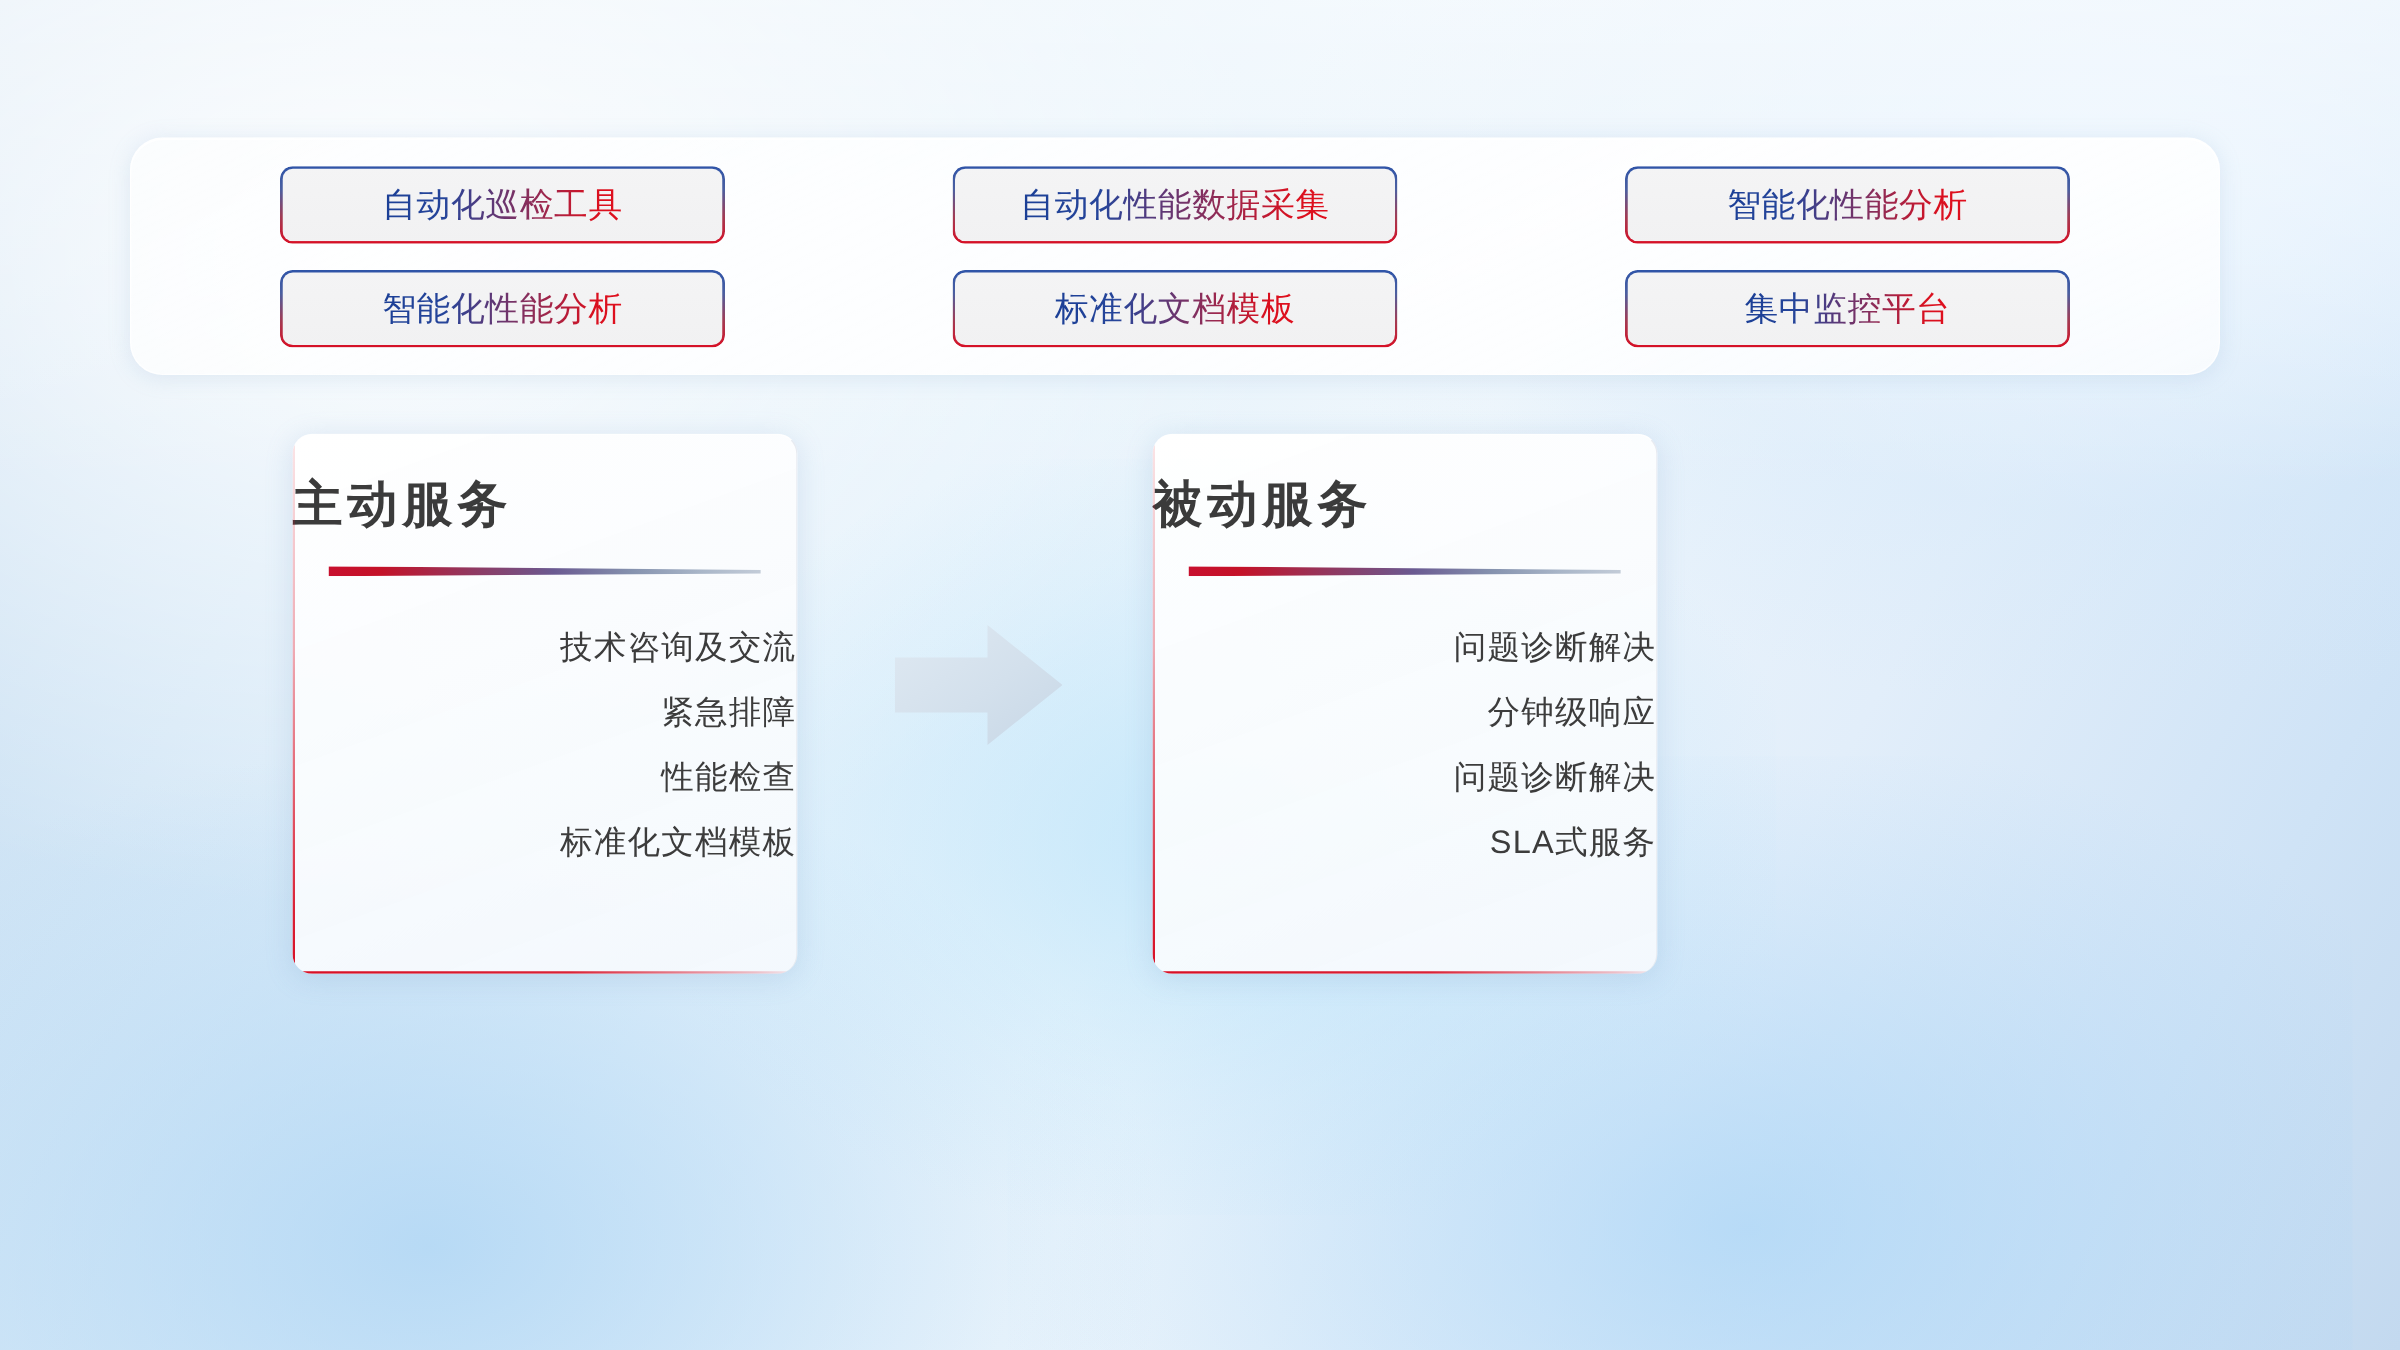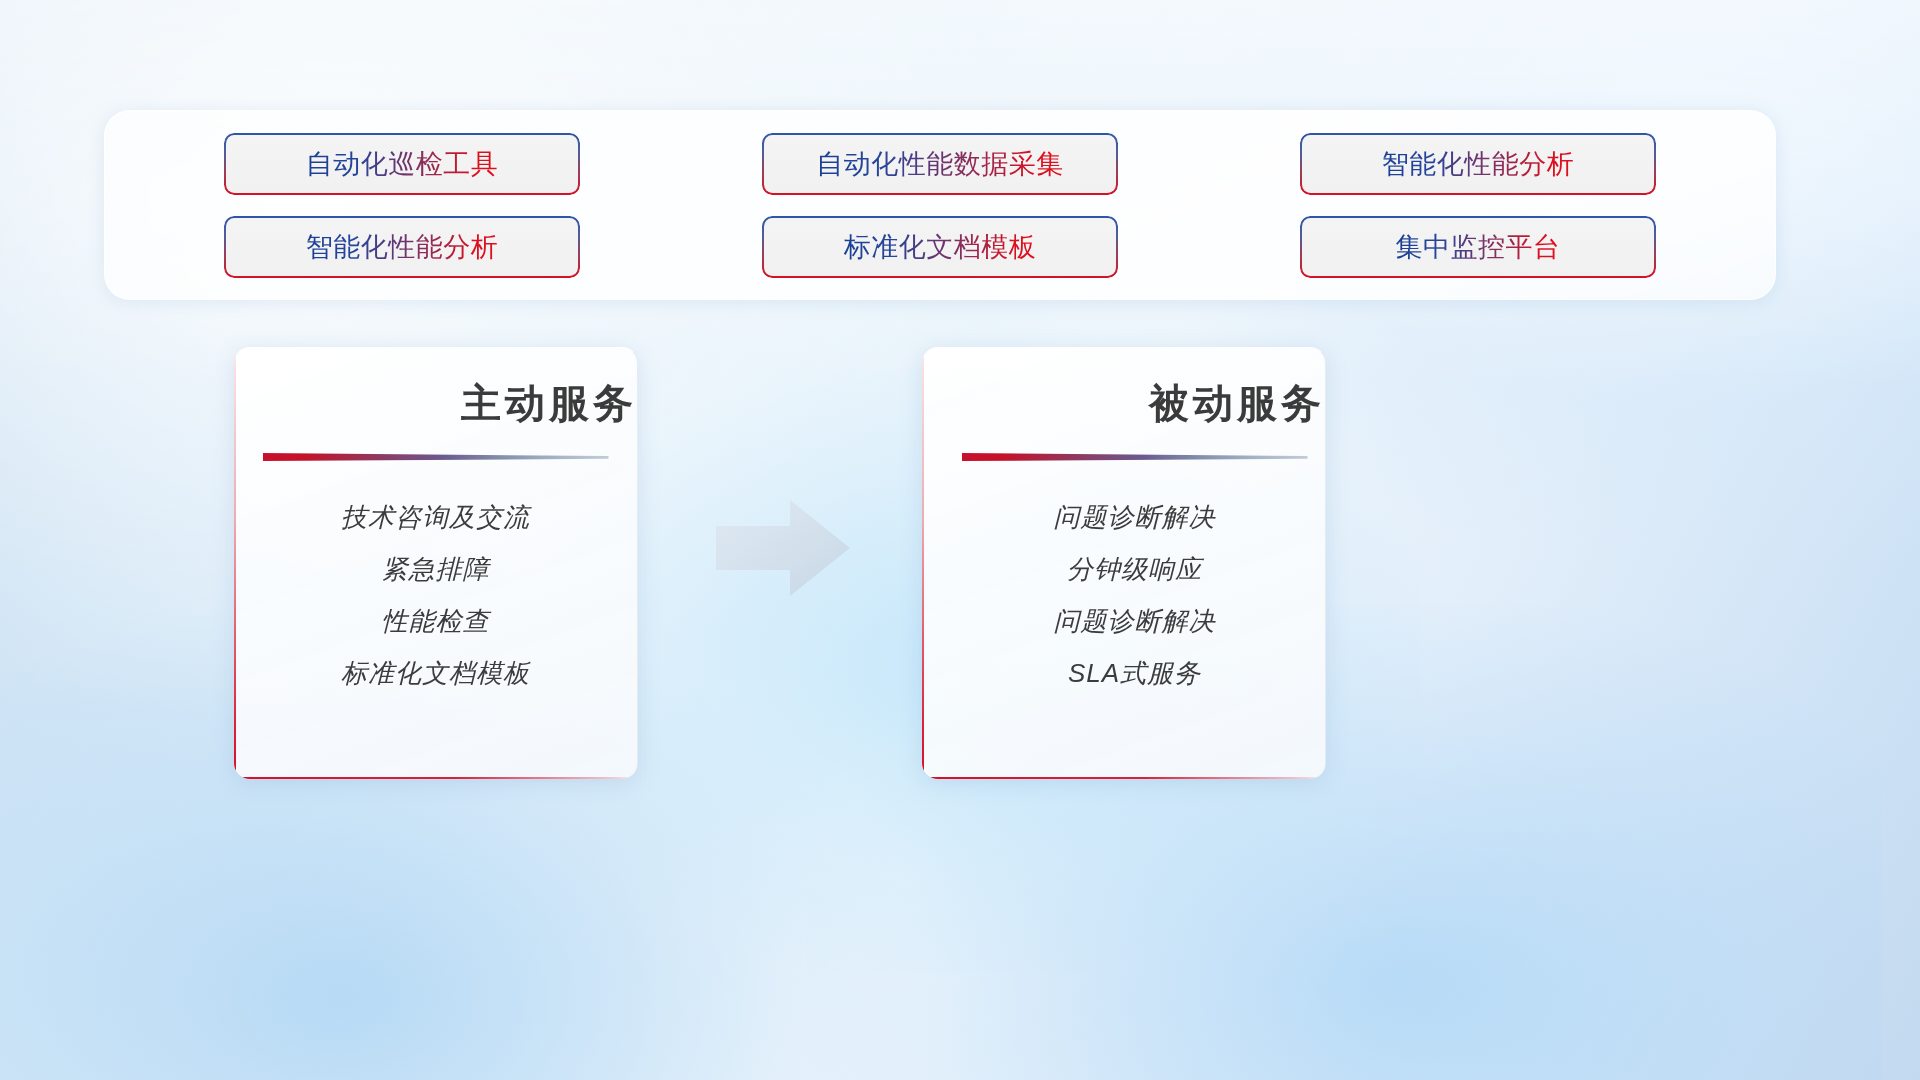--- a/index.html
+++ b/index.html
@@ -104,38 +104,38 @@
     content:"";
     position:absolute; left:0; top:0; bottom:0; width:2px;
     background:linear-gradient(180deg, rgba(216,15,37,.10) 0%, rgba(216,15,37,.35) 40%, rgba(216,15,37,.92) 88%, #d80f25 100%);
   }
   .card::after{
     content:"";
     position:absolute; left:0; right:0; bottom:0; height:2px;
     background:linear-gradient(90deg,#d80f25 0%, rgba(216,15,37,.92) 55%, rgba(216,15,37,.25) 92%, rgba(216,15,37,.05) 100%);
   }
   #card-active { left:234px; top:347px; }
-  #card-passive { left:922px; top:347px;padding-left:22px; }
+  #card-passive { left:922px; top:347px; }
 
   .card-title {
     margin-top:28px;
-    text-align:right;
+    text-align:left;
     font-size:40px; font-weight:700; color:#3b3b3b; letter-spacing:4px;
   }
   .card-divider {
     margin:22px auto 0;
     width:346px; height:8px;
     position:relative;
   }
   .card-divider .wedge {
     position:absolute; inset:0;
     background:linear-gradient(90deg,#c8102e 0%, #c41228 12%, #8e3a63 34%, #6a5a91 52%, #8592ae 70%, #a9b6c8 86%, #c3ccd8 100%);
     clip-path:polygon(0 0, 100% 38%, 100% 72%, 0 100%);
   }
-  .card-list { margin-top:30px; text-align:center;font-style:italic; }
+  .card-list { margin-top:30px; text-align:right; }
   .card-list li {
     list-style:none;
     font-size:26px; color:#3c3c3c; letter-spacing:1px;
     line-height:1;
     padding:13px 0;
   }
 
   
   #flow-arrow {
     position:absolute; left:716px; top:500px;

